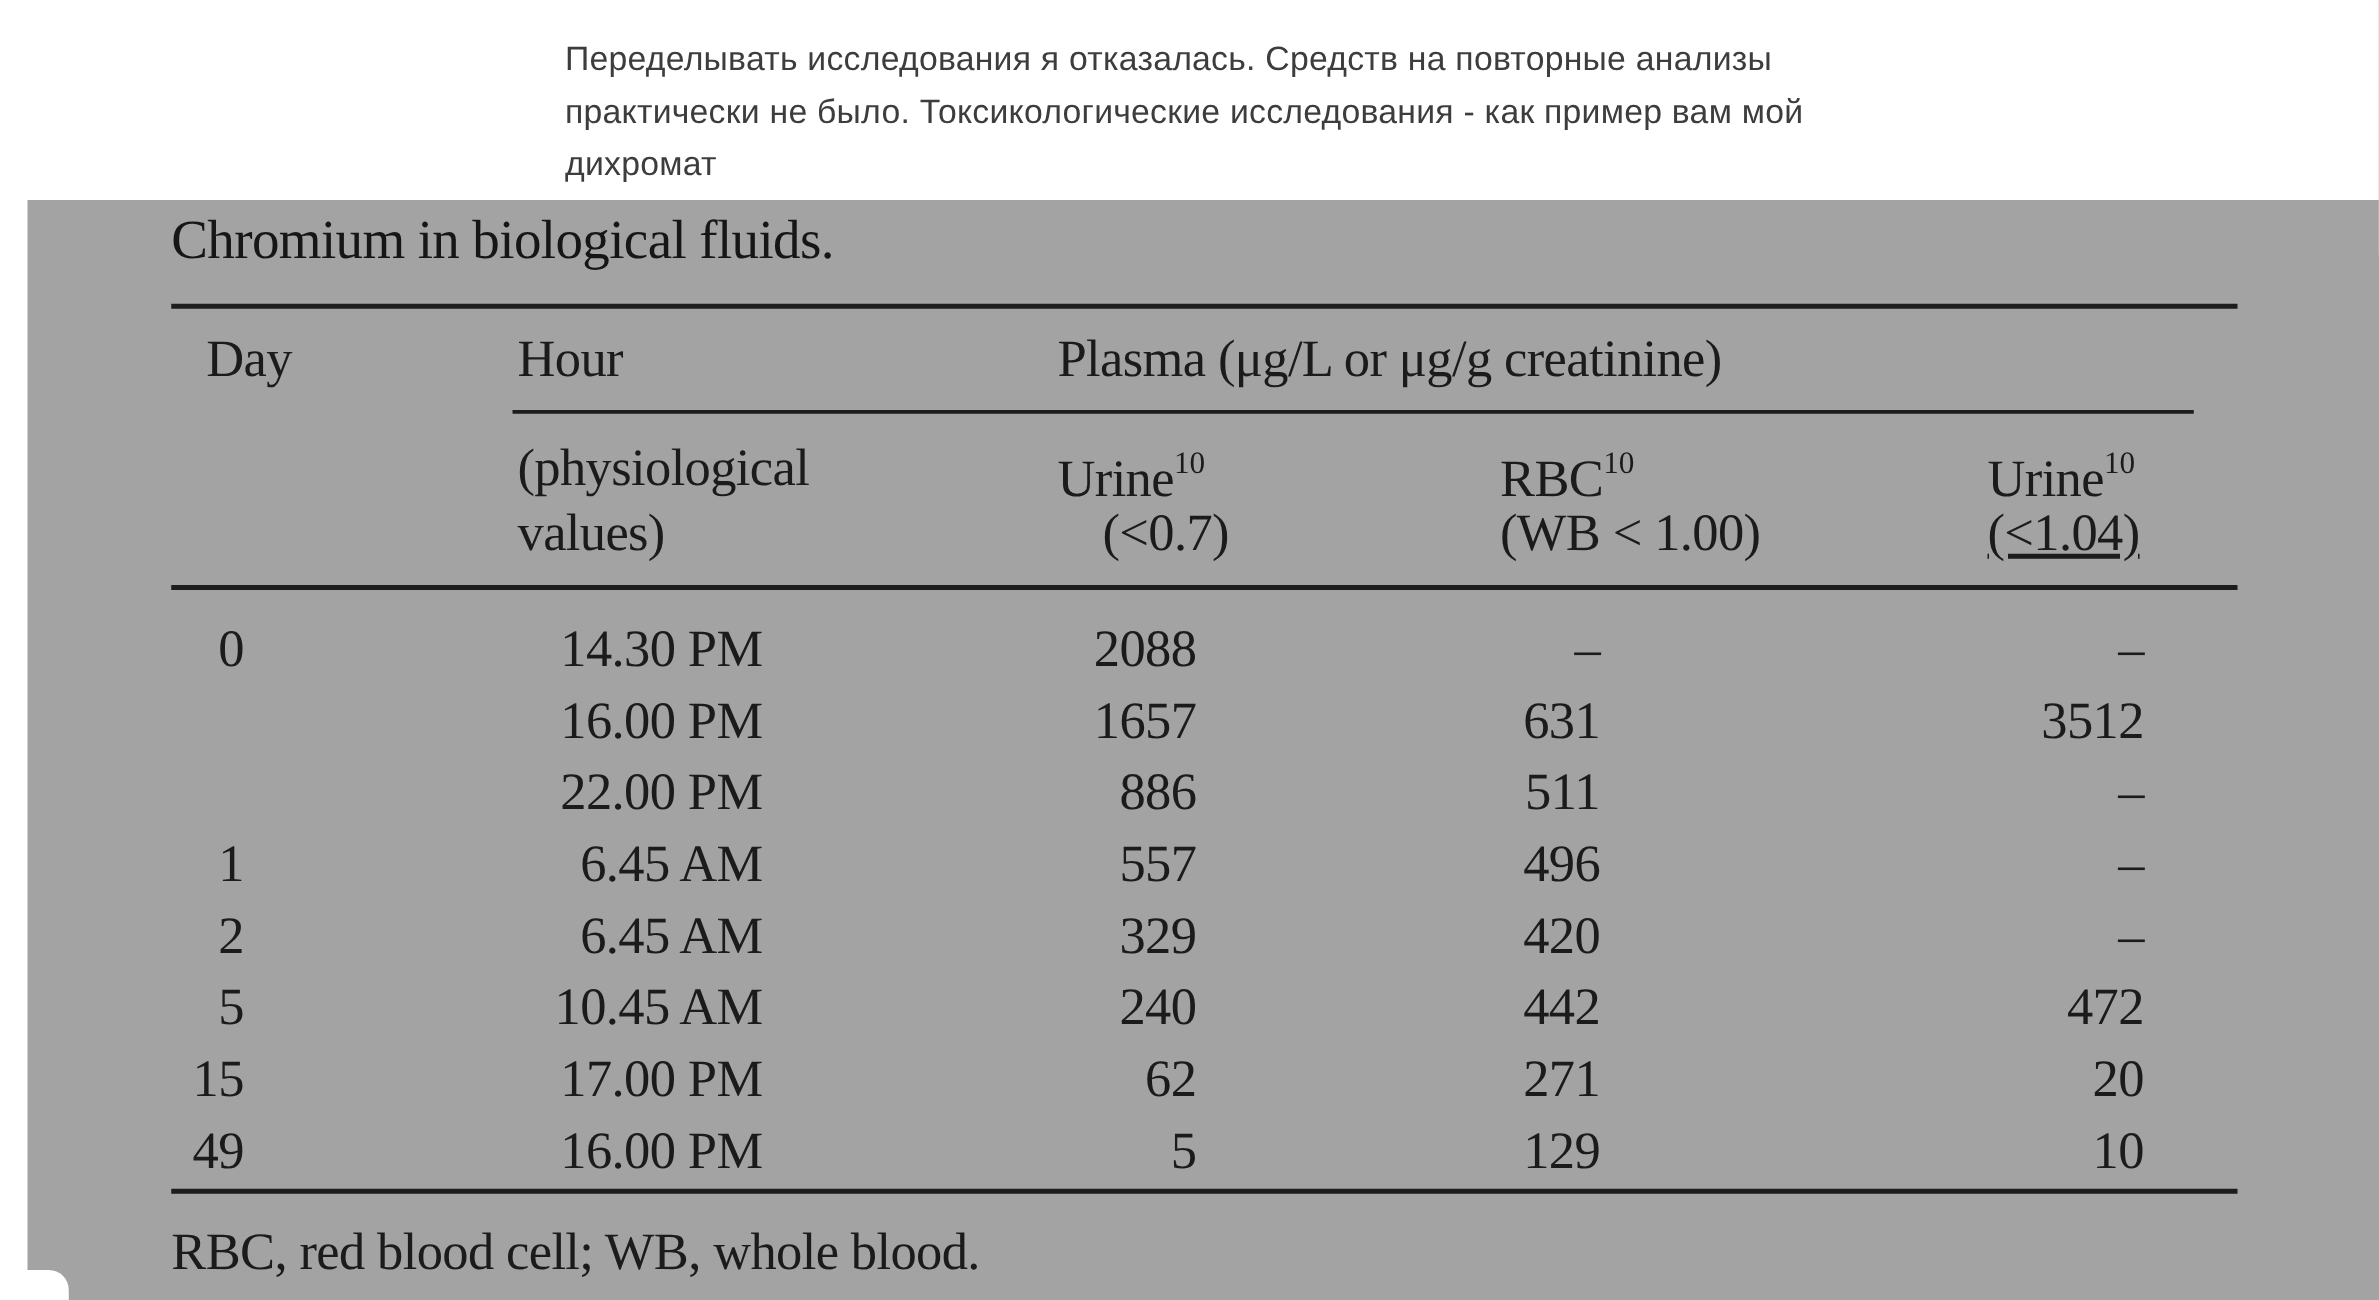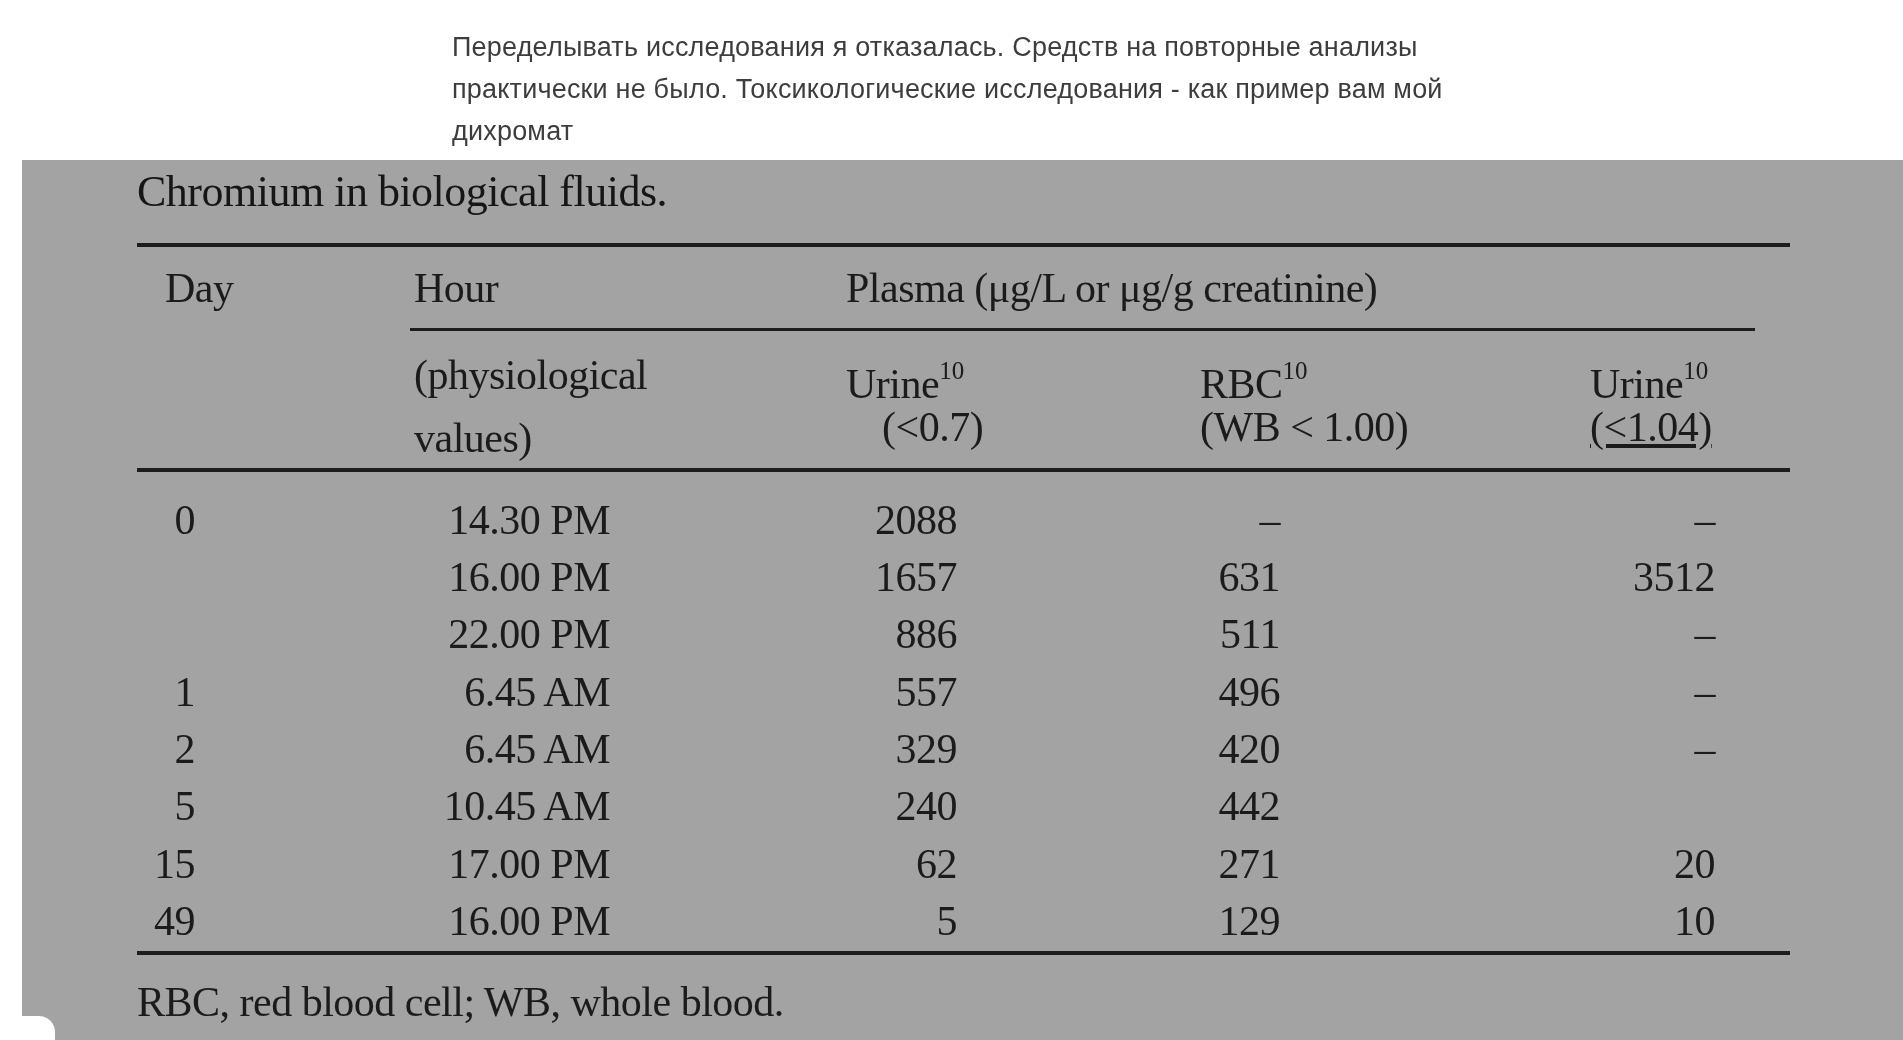--- a/index.html
+++ b/index.html
@@ -74,21 +74,21 @@
   <div class="hl" style="left:392px;top:106px;">Hour</div>
   <div class="hl" style="left:824px;top:106px;">Plasma (μg/L or μg/g creatinine)</div>
 
   <div class="rule rule-results"></div>
 
   <div class="hl" style="left:392px;top:193px;">(physiological</div>
   <div class="hl" style="left:824px;top:193px;"><span>Urine</span><sup>10</sup></div>
   <div class="hl" style="left:1178px;top:193px;"><span>RBC</span><sup>10</sup></div>
   <div class="hl" style="left:1568px;top:193px;font-family:Liberation Serif, serif;"><span>Urine</span><sup>10</sup></div>
 
-  <div class="hl" style="left:392px;top:245px;margin-top:11px;">values)</div>
+  <div class="hl" style="left:392px;top:245px;">values)</div>
   <div class="hl" style="left:860px;top:245px;">(&lt;0.7)</div>
   <div class="hl" style="left:1178px;top:245px;">(WB &lt; 1.00)</div>
   <div class="hl" style="left:1568px;top:245px;text-decoration:underline;">(&lt;1.04)</div>
 
   <div class="rule rule-mid"></div>
 
   <div class="row" style="top:332px;">
     <span class="cell c-day">0</span>
     <span class="cell c-hour">14.30 PM</span>
     <span class="cell c-plasma">2088</span>
@@ -121,20 +121,21 @@
     <span class="cell c-hour">6.45 AM</span>
     <span class="cell c-plasma">329</span>
     <span class="cell c-rbc">420</span>
     <span class="cell c-urine">–</span>
   </div>
   <div class="row" style="top:618px;">
     <span class="cell c-day">5</span>
     <span class="cell c-hour">10.45 AM</span>
     <span class="cell c-plasma">240</span>
     <span class="cell c-rbc">442</span>
+    <span class="cell c-urine">472</span>
   </div>
   <div class="row" style="top:676px;">
     <span class="cell c-day">15</span>
     <span class="cell c-hour">17.00 PM</span>
     <span class="cell c-plasma">62</span>
     <span class="cell c-rbc">271</span>
     <span class="cell c-urine">20</span>
   </div>
   <div class="row" style="top:733px;">
     <span class="cell c-day">49</span>

